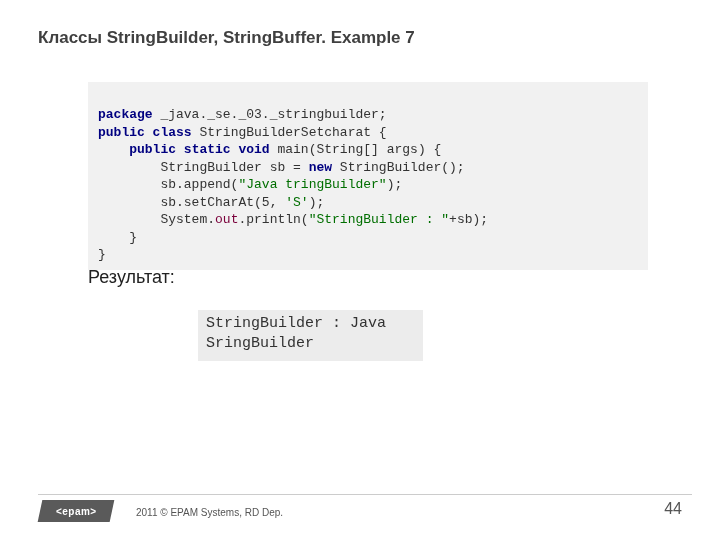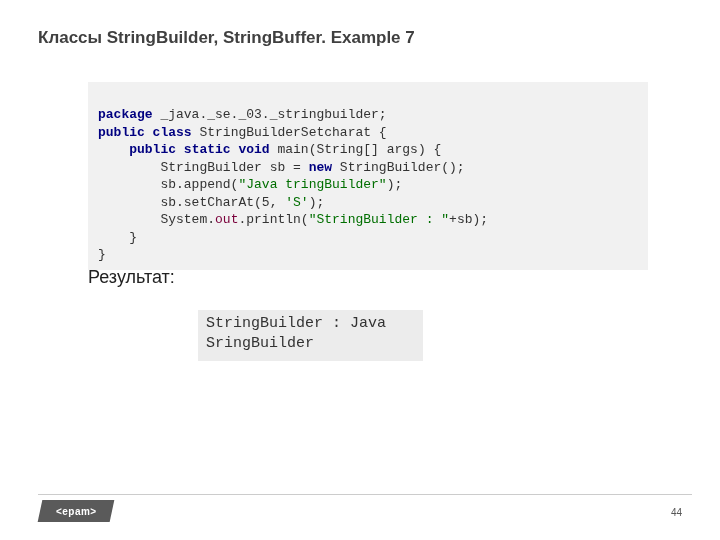--- a/index.html
+++ b/index.html
@@ -91,21 +91,21 @@
     position: absolute;
     bottom: 4px;
     left: 136px;
     font-size: 10px;
     color: #555;
   }
   .page-num {
     position: absolute;
     bottom: 4px;
     right: 38px;
-    font-size: 10px;
+    font-size: 16px;
     color: #555;
     margin-top: 9px;
   }
 </style>
 </head>
 <body>
 
 <div class="slide-title">Классы StringBuilder, StringBuffer. Example 7</div>
 
 <div class="code-block"><span class="kw">package</span><span> _java._se._03._stringbuilder;</span>
@@ -121,14 +121,15 @@
 <div class="result-label">Результат:</div>
 
 <div class="result-block">StringBuilder : Java
 SringBuilder</div>
 
 <div class="footer-bar">
   <div class="footer-rule"></div>
   <div class="logo">
       <span>&lt;epam&gt;</span>
     </div>
+  <div class="footer-text">2011 © EPAM Systems, RD Dep.</div>
   <div class="page-num">44</div>
 </div>
 
 </body></html>

